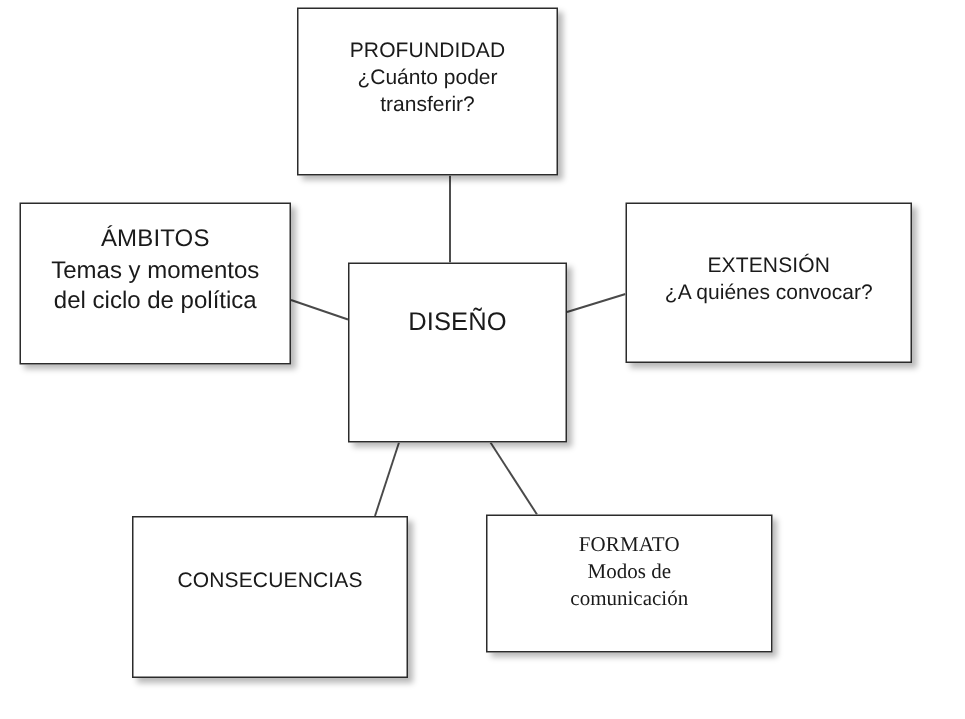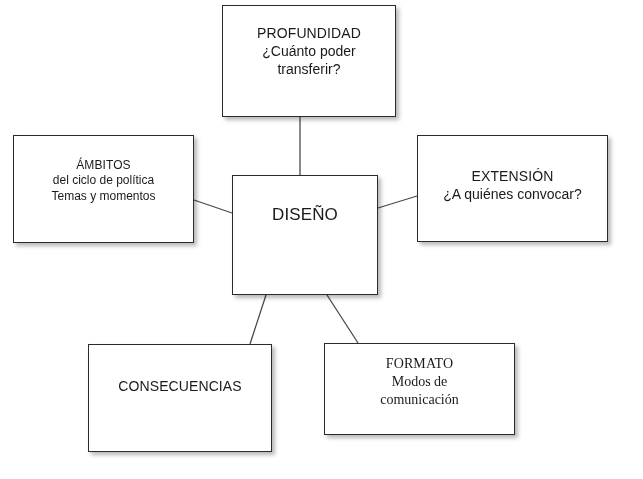--- a/index.html
+++ b/index.html
@@ -60,33 +60,33 @@
 <div id="canvas">
 
   <svg id="connectors" viewBox="0 0 643 479" xmlns="http://www.w3.org/2000/svg">
     <line x1="300" y1="175" x2="300" y2="117" stroke="#4a4a4a" stroke-width="1.3"></line>
     <line x1="232" y1="213" x2="194" y2="200" stroke="#4a4a4a" stroke-width="1.3"></line>
     <line x1="378" y1="208" x2="417" y2="196" stroke="#4a4a4a" stroke-width="1.3"></line>
     <line x1="266" y1="295" x2="250" y2="344" stroke="#4a4a4a" stroke-width="1.3"></line>
     <line x1="327" y1="295" x2="358" y2="343" stroke="#4a4a4a" stroke-width="1.3"></line>
   </svg>
 
-  <div class="node" style="left:222px; top:5px; width:174px; height:112px;">
+  <div class="node" style="left:198px; top:5px; width:174px; height:112px;">
     <div class="textwrap" style="font-size:14px; padding-bottom:18px;">
       <span class="line title">PROFUNDIDAD</span>
       <span class="line">¿Cuánto poder</span>
       <span class="line">transferir?</span>
     </div>
   </div>
 
   <div class="node" style="left:13px; top:135px; width:181px; height:108px;">
-    <div class="textwrap" style="font-size:12px; padding-bottom:16px;">
+    <div class="textwrap" style="font-size:16px; padding-bottom:16px;">
       <span class="line title">ÁMBITOS</span>
+      <span class="line">Temas y momentos</span>
       <span class="line">del ciclo de política</span>
-      <span class="line">Temas y momentos</span>
     </div>
   </div>
 
   <div class="node" style="left:417px; top:135px; width:191px; height:107px;">
     <div class="textwrap" style="font-size:14px; padding-bottom:6px;">
       <span class="line title">EXTENSIÓN</span>
       <span class="line">¿A quiénes convocar?</span>
     </div>
   </div>
 

